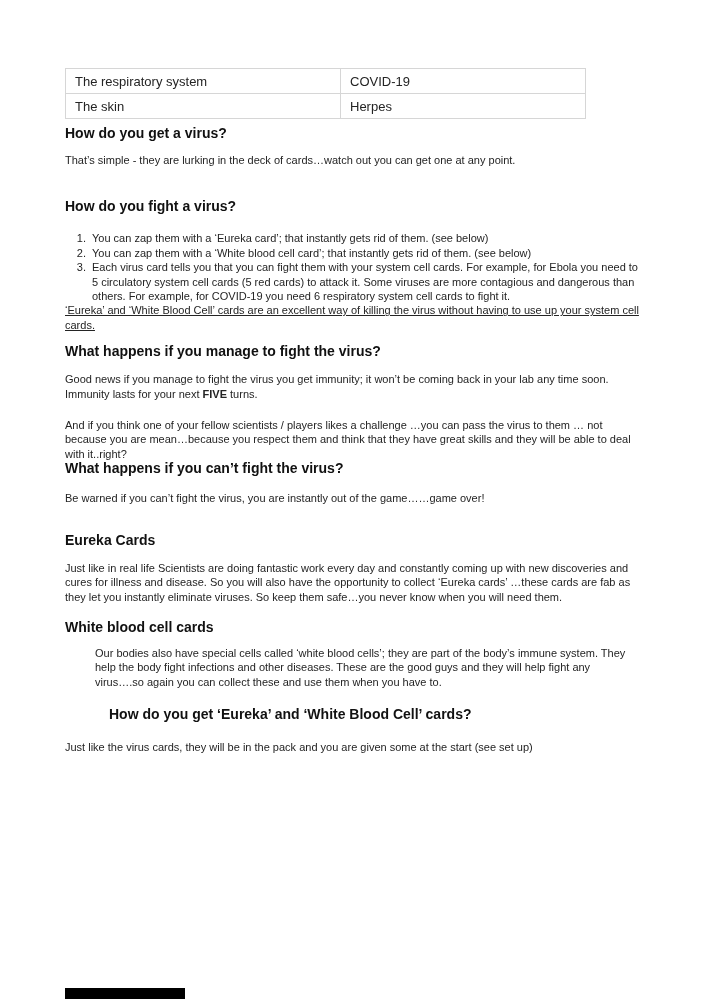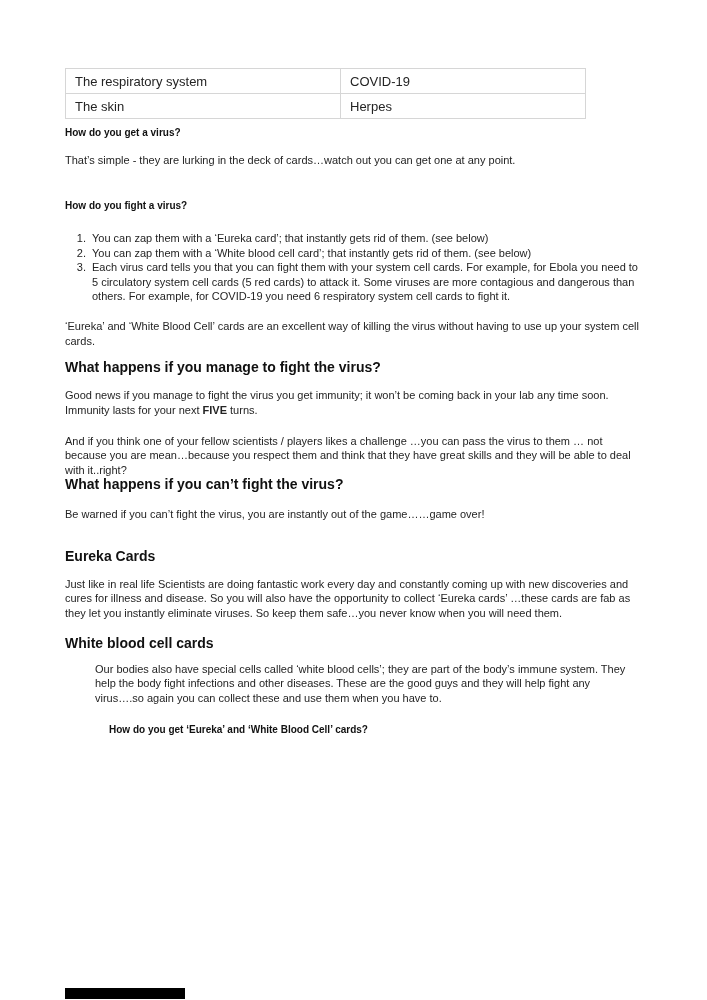--- a/index.html
+++ b/index.html
@@ -16,21 +16,21 @@
     left: 65px; top: 68px;
     width: 575px;
   }
   p, h2, h3 { margin: 0; }
   .body-text {
     font-size: 11px;
     line-height: 14.4px;
     color: #242424;
   }
   .h2 {
-    font-size: 10px;
+    font-size: 14px;
     font-weight: bold;
     color: #111111;
     line-height: 16px;
   }
   .h3 {
     font-size: 14px;
     font-weight: bold;
     color: #111111;
     line-height: 14px;
   }
@@ -57,21 +57,21 @@
   .mt-intro { margin-top: 14px; }
   ol.ways-list {
     margin: 17px 0 0 0;
     padding-left: 24px;
     font-size: 11px;
     line-height: 14.4px;
     color: #242424;
   }
   ol.ways-list li { padding-left: 3px; }
   .mt-note1 { margin-top: 11px; }
-  .mt-note2 { margin-top: 16px; }
+  .mt-note2 { margin-top: 0; text-decoration: underline; }
   .mt-h3a   { margin-top: 12px; }
   .mt-good  { margin-top: 14px; }
   .mt-andif { margin-top: 17px; }
   .mt-h3b   { }
   .mt-warn  { margin-top: 16px; }
   .mt-h3c   { margin-top: 27px; }
   .mt-just  { margin-top: 14px; }
   .mt-h3d   { margin-top: 16px; }
   .mt-body  { margin-top: 12px; margin-left: 30px; }
   .mt-h2c   { margin-top: 17px; padding-left: 44px; }
@@ -124,16 +124,17 @@
   <h3 class="h3 mt-h3b">What happens if you can’t fight the virus?</h3>
   <p class="body-text mt-warn">Be warned if you can’t fight the virus, you are instantly out of the game……game over!</p>
 
   <h3 class="h3 mt-h3c">Eureka Cards</h3>
   <p class="body-text mt-just">Just like in real life Scientists are doing fantastic work every day and constantly coming up with new discoveries and cures for illness and disease. So you will also have the opportunity to collect ‘Eureka cards’ …these cards are fab as they let you instantly eliminate viruses. So keep them safe…you never know when you will need them.</p>
 
   <h3 class="h3 mt-h3d">White blood cell cards</h3>
   <p class="body-text mt-body">Our bodies also have special cells called ‘white blood cells’; they are part of the body’s immune system. They help the body fight infections and other diseases. These are the good guys and they will help fight any virus….so again you can collect these and use them when you have to.</p>
 
   <h2 class="h2 mt-h2c">How do you get ‘Eureka’ and ‘White Blood Cell’ cards?</h2>
+  <p class="body-text mt-last">Just like the virus cards, they will be in the pack and you are given some at the start (see set up)</p>
 
 </div>
 
 <div class="footer-bar"></div>
 
 </body></html>

